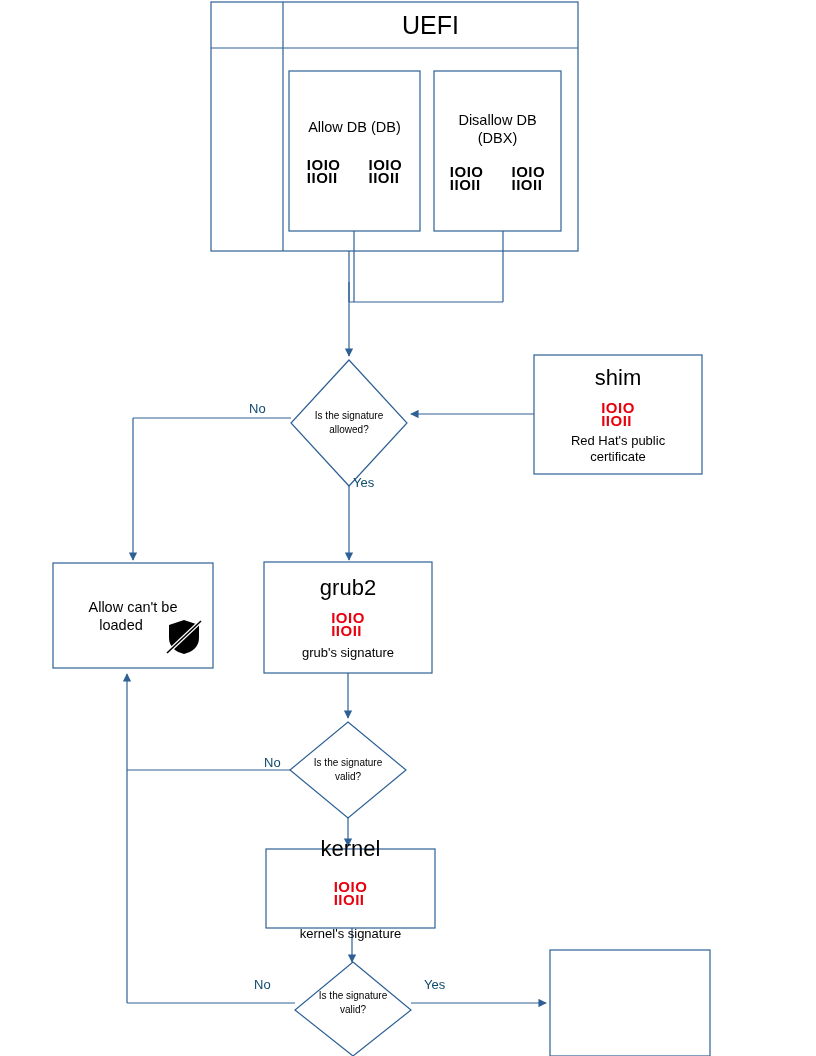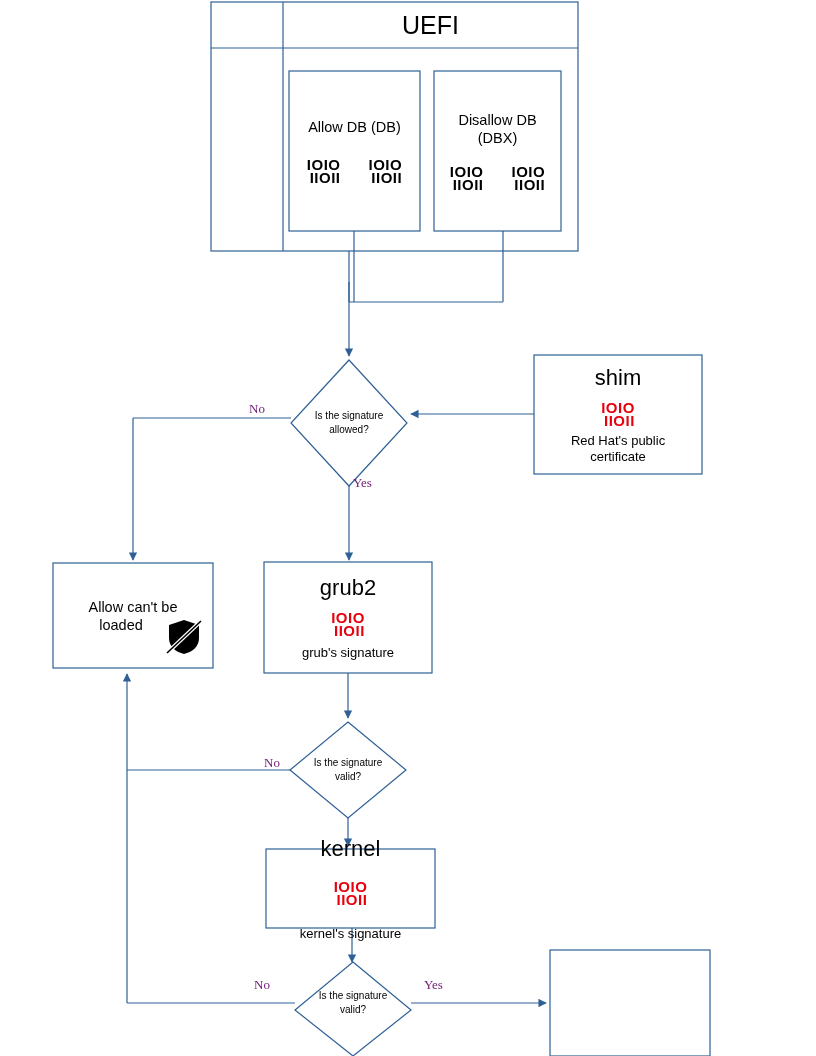--- a/index.html
+++ b/index.html
@@ -55,44 +55,43 @@
     line-height: 14px;
   }
   
   .binary {
     font-family: "Liberation Sans", sans-serif;
     font-weight: bold;
     font-size: 15px;
     line-height: 13px;
     letter-spacing: 0.5px;
     white-space: pre;
-    text-align: right;
+    text-align: left;
   }
   .binary.black { color: #000000; }
   .binary.red   { color: #e8000d; }
   .binary-row {
     display: flex;
     gap: 28px;
     justify-content: center;
   }
   
   svg.overlay {
     position: absolute;
     left: 0; top: 0;
     width: 816px;
     height: 1056px;
     pointer-events: none;
   }
   .edge-label {
     position: absolute;
     font-size: 13px;
     line-height: 15px;
-    color: #701a75;
+    color: #0c4a6e;
     white-space: nowrap;
-    font-family: Liberation Serif, serif;
   }
   .shield-wrap {
     position: absolute;
   }
 </style>
 </head>
 <body>
 
 <div id="canvas">
 

